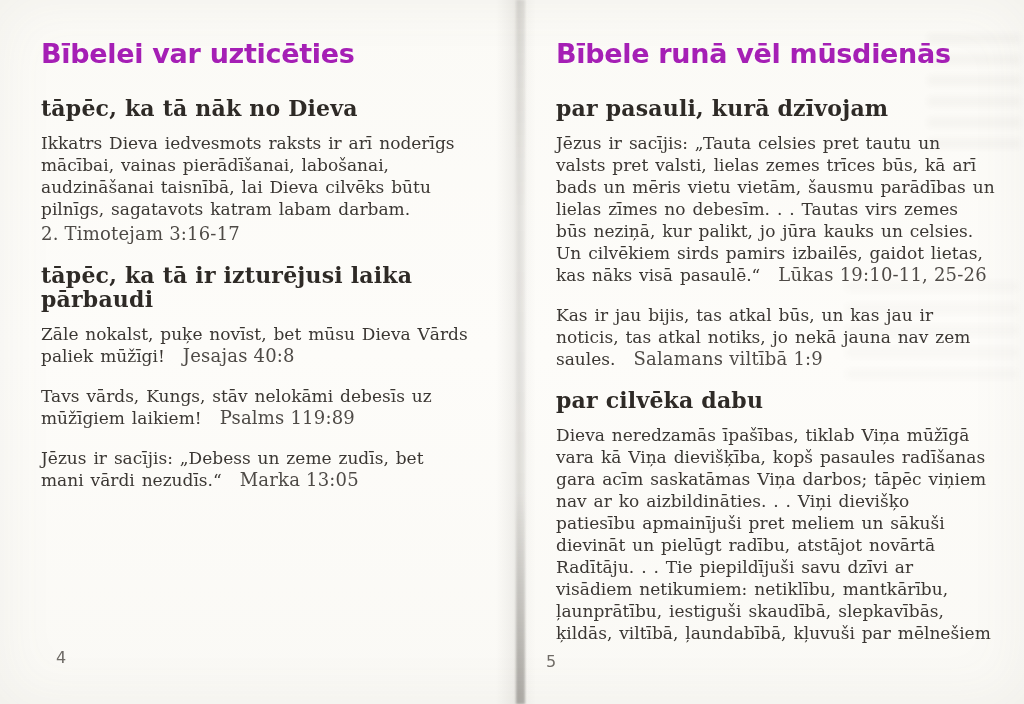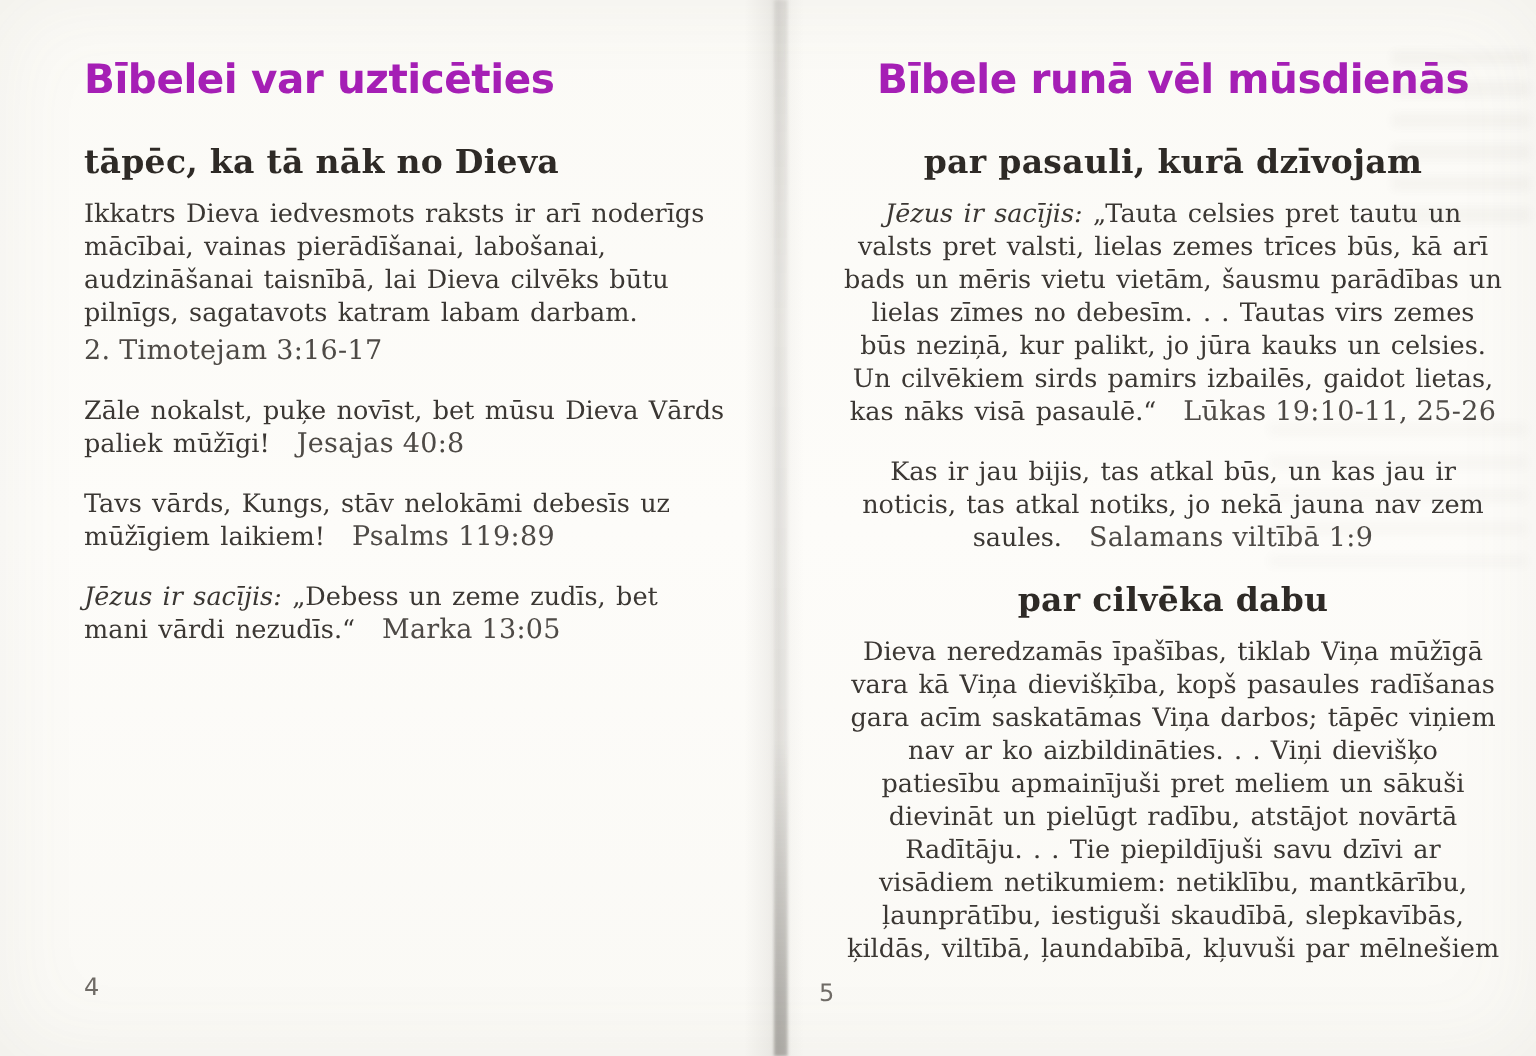--- a/index.html
+++ b/index.html
@@ -34,42 +34,42 @@
     background: repeating-linear-gradient(to bottom,
       rgba(125,120,110,0.12) 0 9px, rgba(0,0,0,0) 9px 21px);
   }
   .bleed.b2 {
     left: 846px; top: 282px; width: 172px; height: 96px; opacity: .3;
     background: repeating-linear-gradient(to bottom,
       rgba(125,120,110,0.12) 0 9px, rgba(0,0,0,0) 9px 22px);
   }
 
   .page { position: absolute; top: 38px; }
-  .page.left  { left: 56px;  width: 452px; }
-  .page.right { left: 556px; width: 452px; text-align: center; }
+  .page.left  { left: 41px;  width: 452px; }
+  .page.right { left: 556px; width: 452px; }
 
   .title {
     font-family: "DejaVu Sans", "Liberation Sans", sans-serif;
     font-weight: bold; font-size: 27px; line-height: 32px;
     letter-spacing: -0.3px;
     color: var(--accent, #a51fb5);
     margin: 0 0 26px 0;
   }
   .subhead {
     font-size: 22px; line-height: 24px; font-weight: bold;
     color: var(--ink-dark, #2e2a26);
     margin: 0 0 12px 0; letter-spacing: 0.2px;
   }
   .para {
     font-size: 17px; line-height: 22px;
     color: var(--ink, #3b3733);
     margin: 0 0 18px 0; word-spacing: 1.5px;
   }
   .para .text { white-space: pre-line; margin-top: 32px; }
-  .para .lead { font-style: italic; }
+  .para .lead { }
   .ref {
     font-size: 18px; color: var(--ref, #4e4a46);
     word-spacing: normal; letter-spacing: 0.2px;
   }
   .ref.block { display: block; margin-top: 3px; }
   .ref.inline { margin-left: 18px; }
   .pagenum {
     position: absolute; font-size: 16px;
     color: var(--page-number, #6f6b66);
     font-family: "DejaVu Sans", sans-serif;
@@ -88,20 +88,21 @@
   <div class="page left">
     <h1 class="title">Bībelei var uzticēties</h1>
 
     <h2 class="subhead">tāpēc, ka tā nāk no Dieva</h2>
     <p class="para"><span class="text">Ikkatrs Dieva iedvesmots raksts ir arī noderīgs
 mācībai, vainas pierādīšanai, labošanai,
 audzināšanai taisnībā, lai Dieva cilvēks būtu
 pilnīgs, sagatavots katram labam darbam.</span><span class="ref block">2. Timotejam 3:16-17</span></p>
 
 
+    <h2 class="subhead">tāpēc, ka tā ir izturējusi laika pārbaudi</h2>
     <p class="para"><span class="text">Zāle nokalst, puķe novīst, bet mūsu Dieva Vārds
 paliek mūžīgi!</span><span class="ref inline">Jesajas 40:8</span></p>
 
     <p class="para"><span class="text">Tavs vārds, Kungs, stāv nelokāmi debesīs uz
 mūžīgiem laikiem!</span><span class="ref inline">Psalms 119:89</span></p>
 
     <p class="para"><span class="lead">Jēzus ir sacījis:</span> <span class="text">„Debess un zeme zudīs, bet
 mani vārdi nezudīs.“</span><span class="ref inline">Marka 13:05</span></p>
   </div>
 

